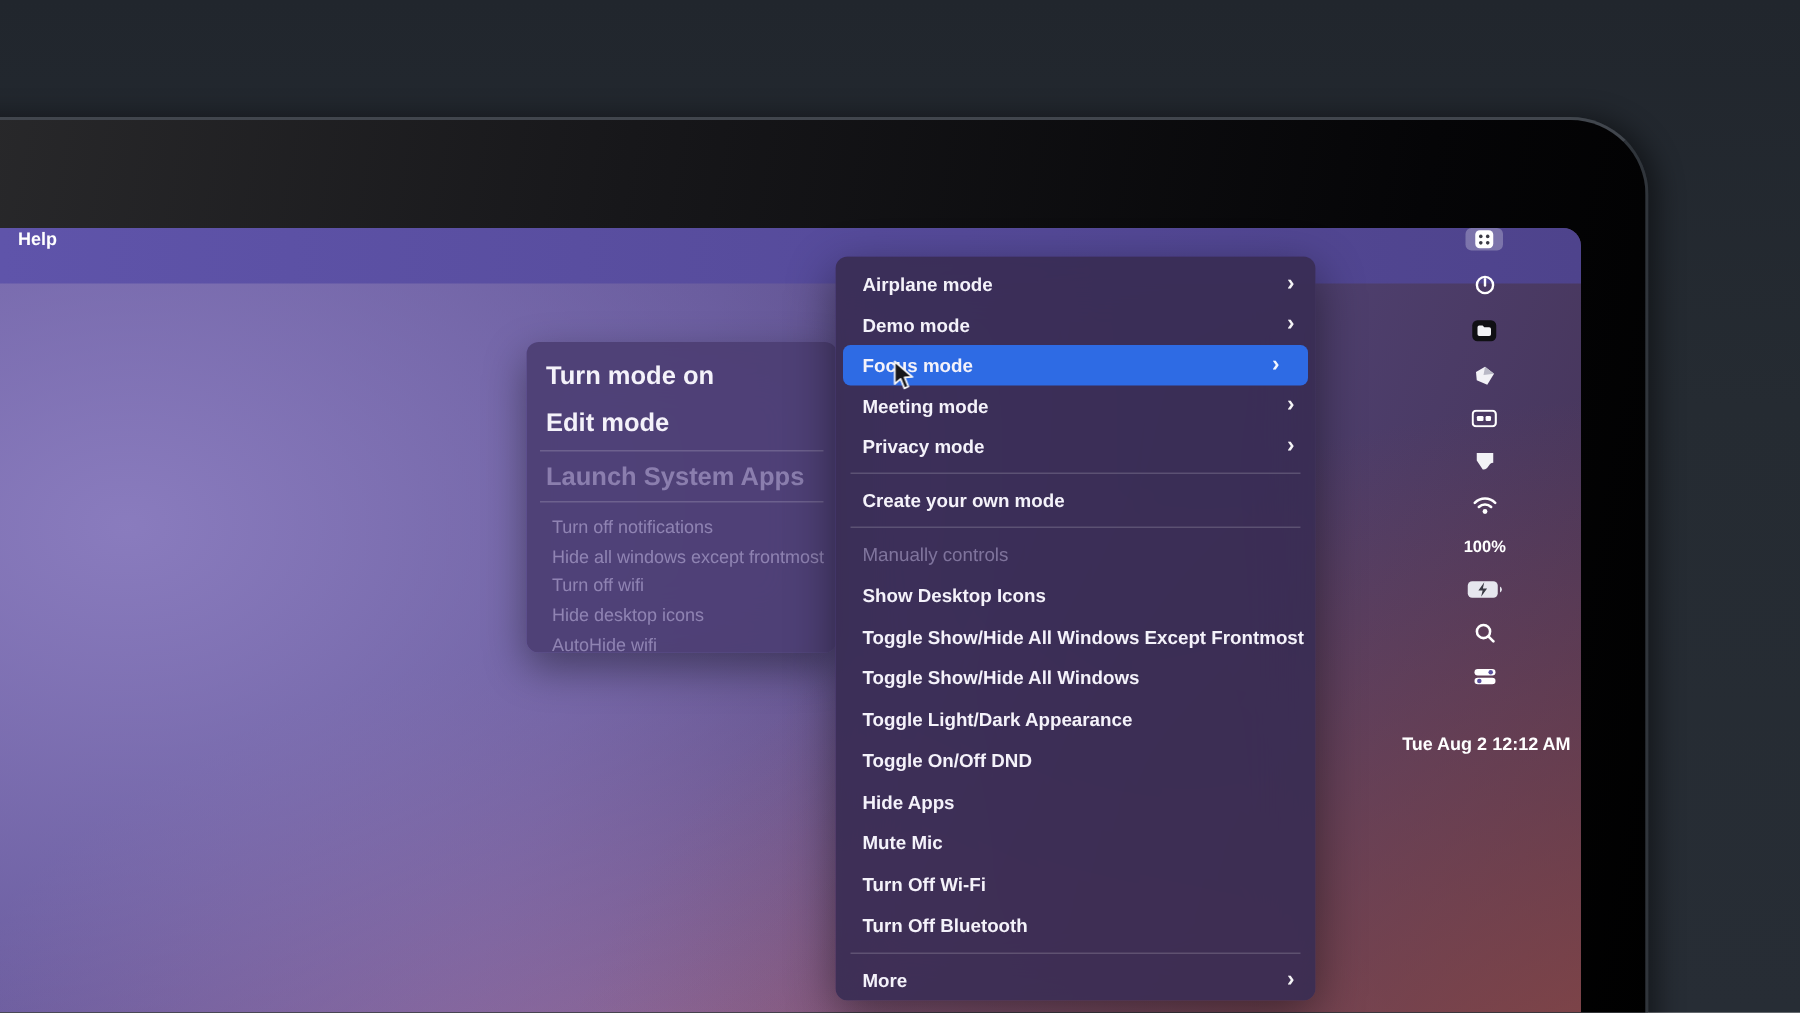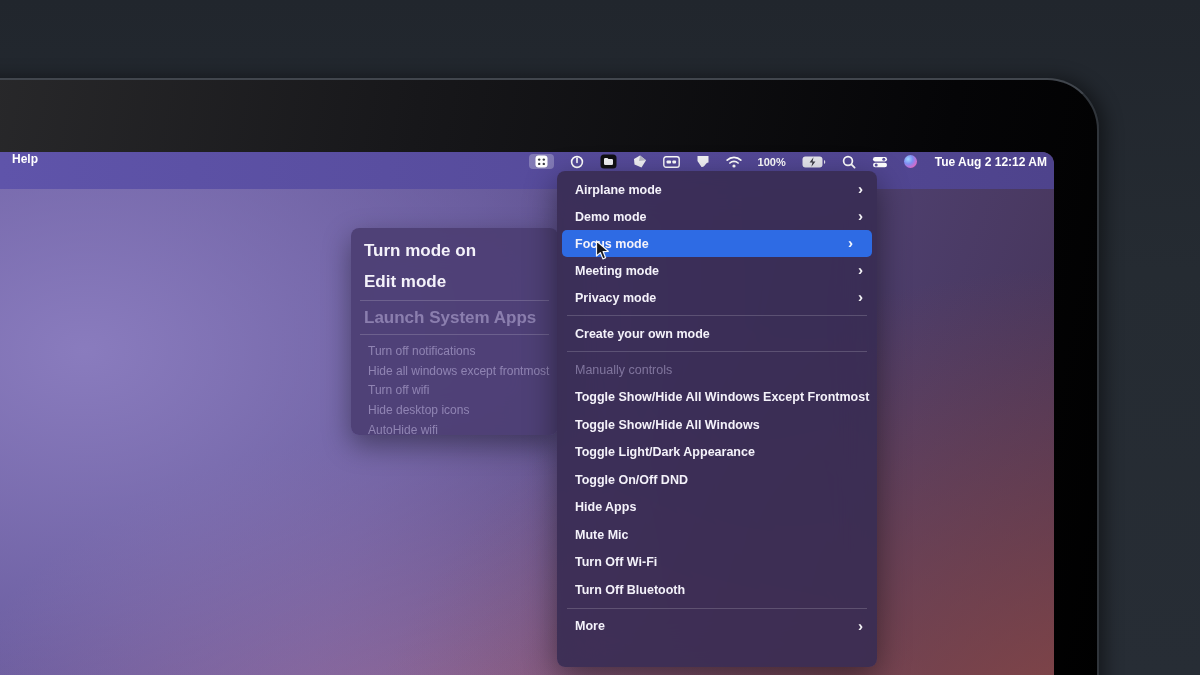--- a/index.html
+++ b/index.html
@@ -26,21 +26,21 @@
       radial-gradient(900px 650px at 42% 125%, rgba(178,116,152,0.8) 0%, rgba(178,116,152,0) 58%),
       linear-gradient(110deg,#5d5094 0%,#5a4d8e 40%,#4e3f6e 72%,#443253 100%);
   }
   
   .menubar{
     position:absolute;left:0;top:0;right:0;height:37px;
     background:linear-gradient(90deg,#5f54aa 0%,#564b9b 55%,#4e438c 100%);
     display:flex;align-items:flex-start;color:#fff;
   }
   .menubar .help{margin-left:12px;font-size:12px;font-weight:700;}
-  .status{position:absolute;right:7px;top:0;height:19px;display:flex;align-items:center;gap:16px;}
+  .status{position:absolute;right:7px;top:0;height:19px;display:flex;align-items:center;gap:16px;flex-direction:column;}
   .status svg{display:block;}
   .tray-active{background:rgba(255,255,255,0.26);border-radius:4px;padding:1px 5px;display:flex;align-items:center;}
   .pct{font-size:11px;font-weight:700;color:#fff;}
   .clock{font-size:12px;font-weight:700;color:#fff;white-space:nowrap;margin-left:2px;}
   .siri{width:13px;height:13px;border-radius:50%;
     background:radial-gradient(circle at 32% 32%, #9fd6ff 0%, #7e8df2 38%, #c86ed2 68%, #e86aa6 82%, #45367c 100%);}
   
   .dropdown{
     position:absolute;left:557px;top:171px;width:320px;height:496px;
     background:rgba(56,45,82,0.92);
@@ -207,20 +207,23 @@
   </div>
   <div class="sep"></div>
   <div class="m-row">
     <span>Create your own mode</span>
   </div>
   <div class="sep"></div>
   <div class="m-row m-act disabled">
     <span>Manually controls</span>
   </div>
   <div class="m-row m-act">
+      <span>Show Desktop Icons</span>
+    </div>
+  <div class="m-row m-act">
       <span>Toggle Show/Hide All Windows Except Frontmost</span>
     </div>
   <div class="m-row m-act">
       <span>Toggle Show/Hide All Windows</span>
     </div>
   <div class="m-row m-act">
       <span>Toggle Light/Dark Appearance</span>
     </div>
   <div class="m-row m-act">
       <span>Toggle On/Off DND</span>

